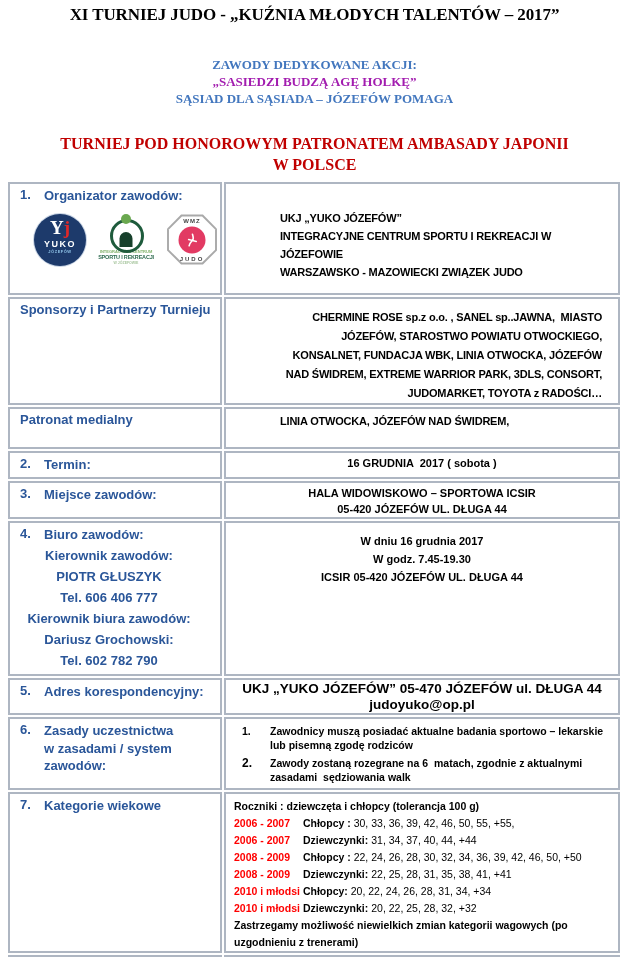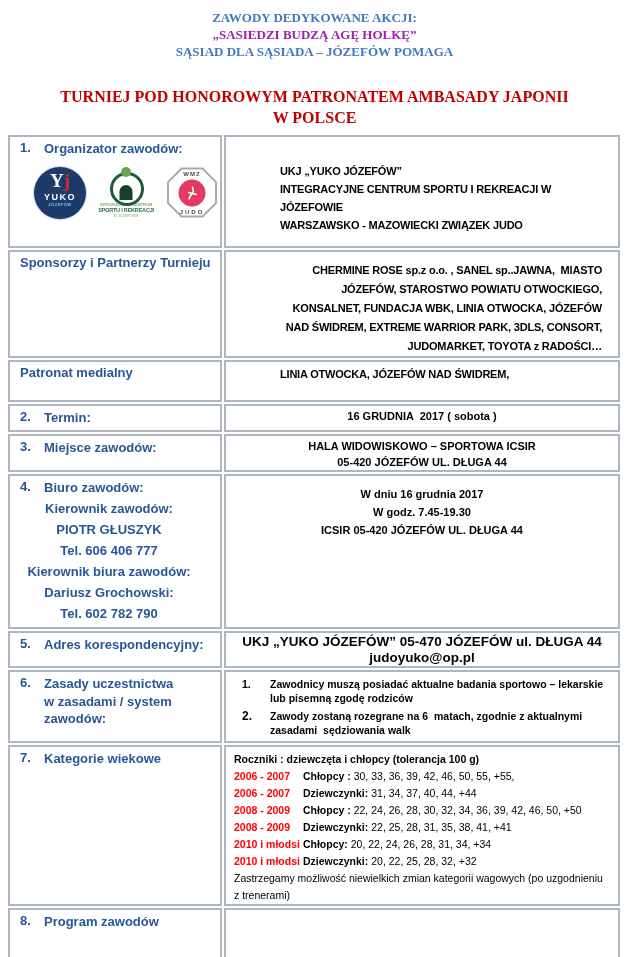--- a/index.html
+++ b/index.html
@@ -6,21 +6,21 @@
   body{
     width:629px;height:957px;overflow:hidden;background:#fff;
     font-family:"Liberation Sans",sans-serif;color:#111;
     position:relative;
   }
   
   .hdr{padding-top:5px;text-align:center;font-family:"Liberation Serif",serif;font-weight:bold;}
   .hdr div{white-space:nowrap;}
   .title{font-size:17px;line-height:20px;color:#000;letter-spacing:-0.1px;}
   .subtitle{font-size:12px;line-height:16px;margin-top:3px;color:#000;}
-  .dedication{margin-top:4px;}
+  .dedication{margin-top:31px;}
   .ded-blue{color:#4377BE;font-size:13px;line-height:17px;}
   .ded-red{color:#a21caf;font-size:13px;line-height:17px;}
   .patronage{margin-top:26px;color:#C00000;font-size:16px;line-height:21px;}
   
   table.info{
     margin:5px 5px 0 6px;width:616px;table-layout:fixed;
     border-collapse:separate;border-spacing:2px;
   }
   col.c1{width:214px;}
   td{border:2px solid #AEB6C2;vertical-align:top;box-sizing:border-box;background:#fff;padding:0;}
@@ -49,21 +49,21 @@
   .r8c{padding:5px 8px 0 12px;font-size:10.5px;}
   .z-item{display:flex;margin-bottom:4px;line-height:14px;}
   .z-num{width:28px;flex:none;padding-left:4px;}
   .z-item.i2 .z-num{font-size:12px;}
   .z-text{flex:1;padding-right:4px;}
   .r9c{padding:4px 8px 0 8px;font-size:10.5px;line-height:17px;}
   .k-years{color:#FF0000;font-weight:bold;display:inline-block;min-width:66px;}
   .k-group{font-weight:bold;}
   .k-weights{font-weight:normal;}
   .k-intro{font-weight:bold;}
-  .k-note{font-weight:normal;}
+  .k-note{font-weight:bold;}
   .r10c{padding:4px 8px 0 8px;font-size:10.5px;line-height:17px;}
   
   .logos{display:flex;align-items:flex-end;gap:10px;margin:9px 0 0 18px;}
   .logo-yuko{width:52px;height:52px;border-radius:50%;background:#1D3A6B;color:#fff;
     text-align:center;flex:none;box-shadow:0 0 0 1px #c8d4e4;}
   .ym{display:block;font-family:"Liberation Serif",serif;font-weight:bold;font-size:19px;line-height:22px;margin-top:3px;}
   .ym .jdot{color:#E02828;}
   .yname{display:block;font-size:9px;font-weight:bold;letter-spacing:1.5px;line-height:10px;}
   .ycity{display:block;font-size:4px;color:#8FC3E8;letter-spacing:0.5px;line-height:6px;}
   .logo-icsir{width:60px;text-align:center;flex:none;}
@@ -82,20 +82,21 @@
   .wmz-top{position:absolute;top:4px;width:100%;text-align:center;font-size:6px;font-weight:bold;color:#444;letter-spacing:1px;}
   .wmz-bottom{position:absolute;bottom:4px;width:100%;text-align:center;font-size:6px;font-weight:bold;color:#444;letter-spacing:2px;}
   .wmz-circle{position:absolute;top:50%;left:50%;transform:translate(-50%,-50%);
     width:27px;height:27px;border-radius:50%;background:#E23A63;}
   .wmz-circle svg{position:absolute;inset:0;margin:auto;display:block;}
 </style>
 </head>
 <body>
 
 <div class="hdr">
+  <div class="title">XI TURNIEJ JUDO - „KUŹNIA MŁODYCH TALENTÓW – 2017”</div>
   <div class="dedication">
     <div class="ded-blue">ZAWODY DEDYKOWANE AKCJI:</div>
     <div class="ded-red">„SASIEDZI BUDZĄ AGĘ HOLKĘ”</div>
     <div class="ded-blue">SĄSIAD DLA SĄSIADA – JÓZEFÓW POMAGA</div>
   </div>
   <div class="patronage">
     <div>TURNIEJ POD HONOROWYM PATRONATEM AMBASADY JAPONII</div>
     <div>W POLSCE</div>
   </div>
 </div>

